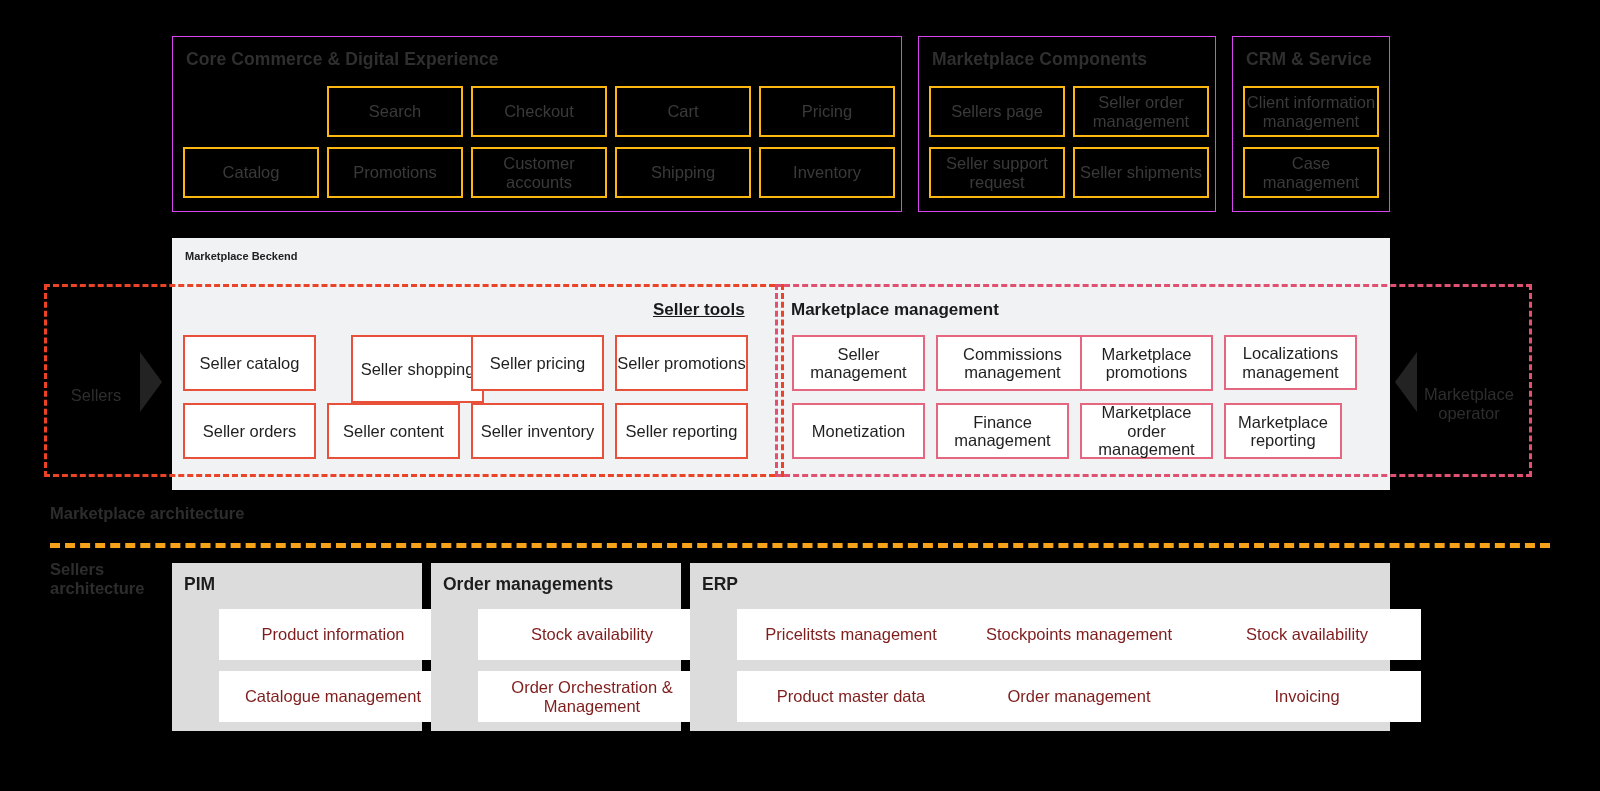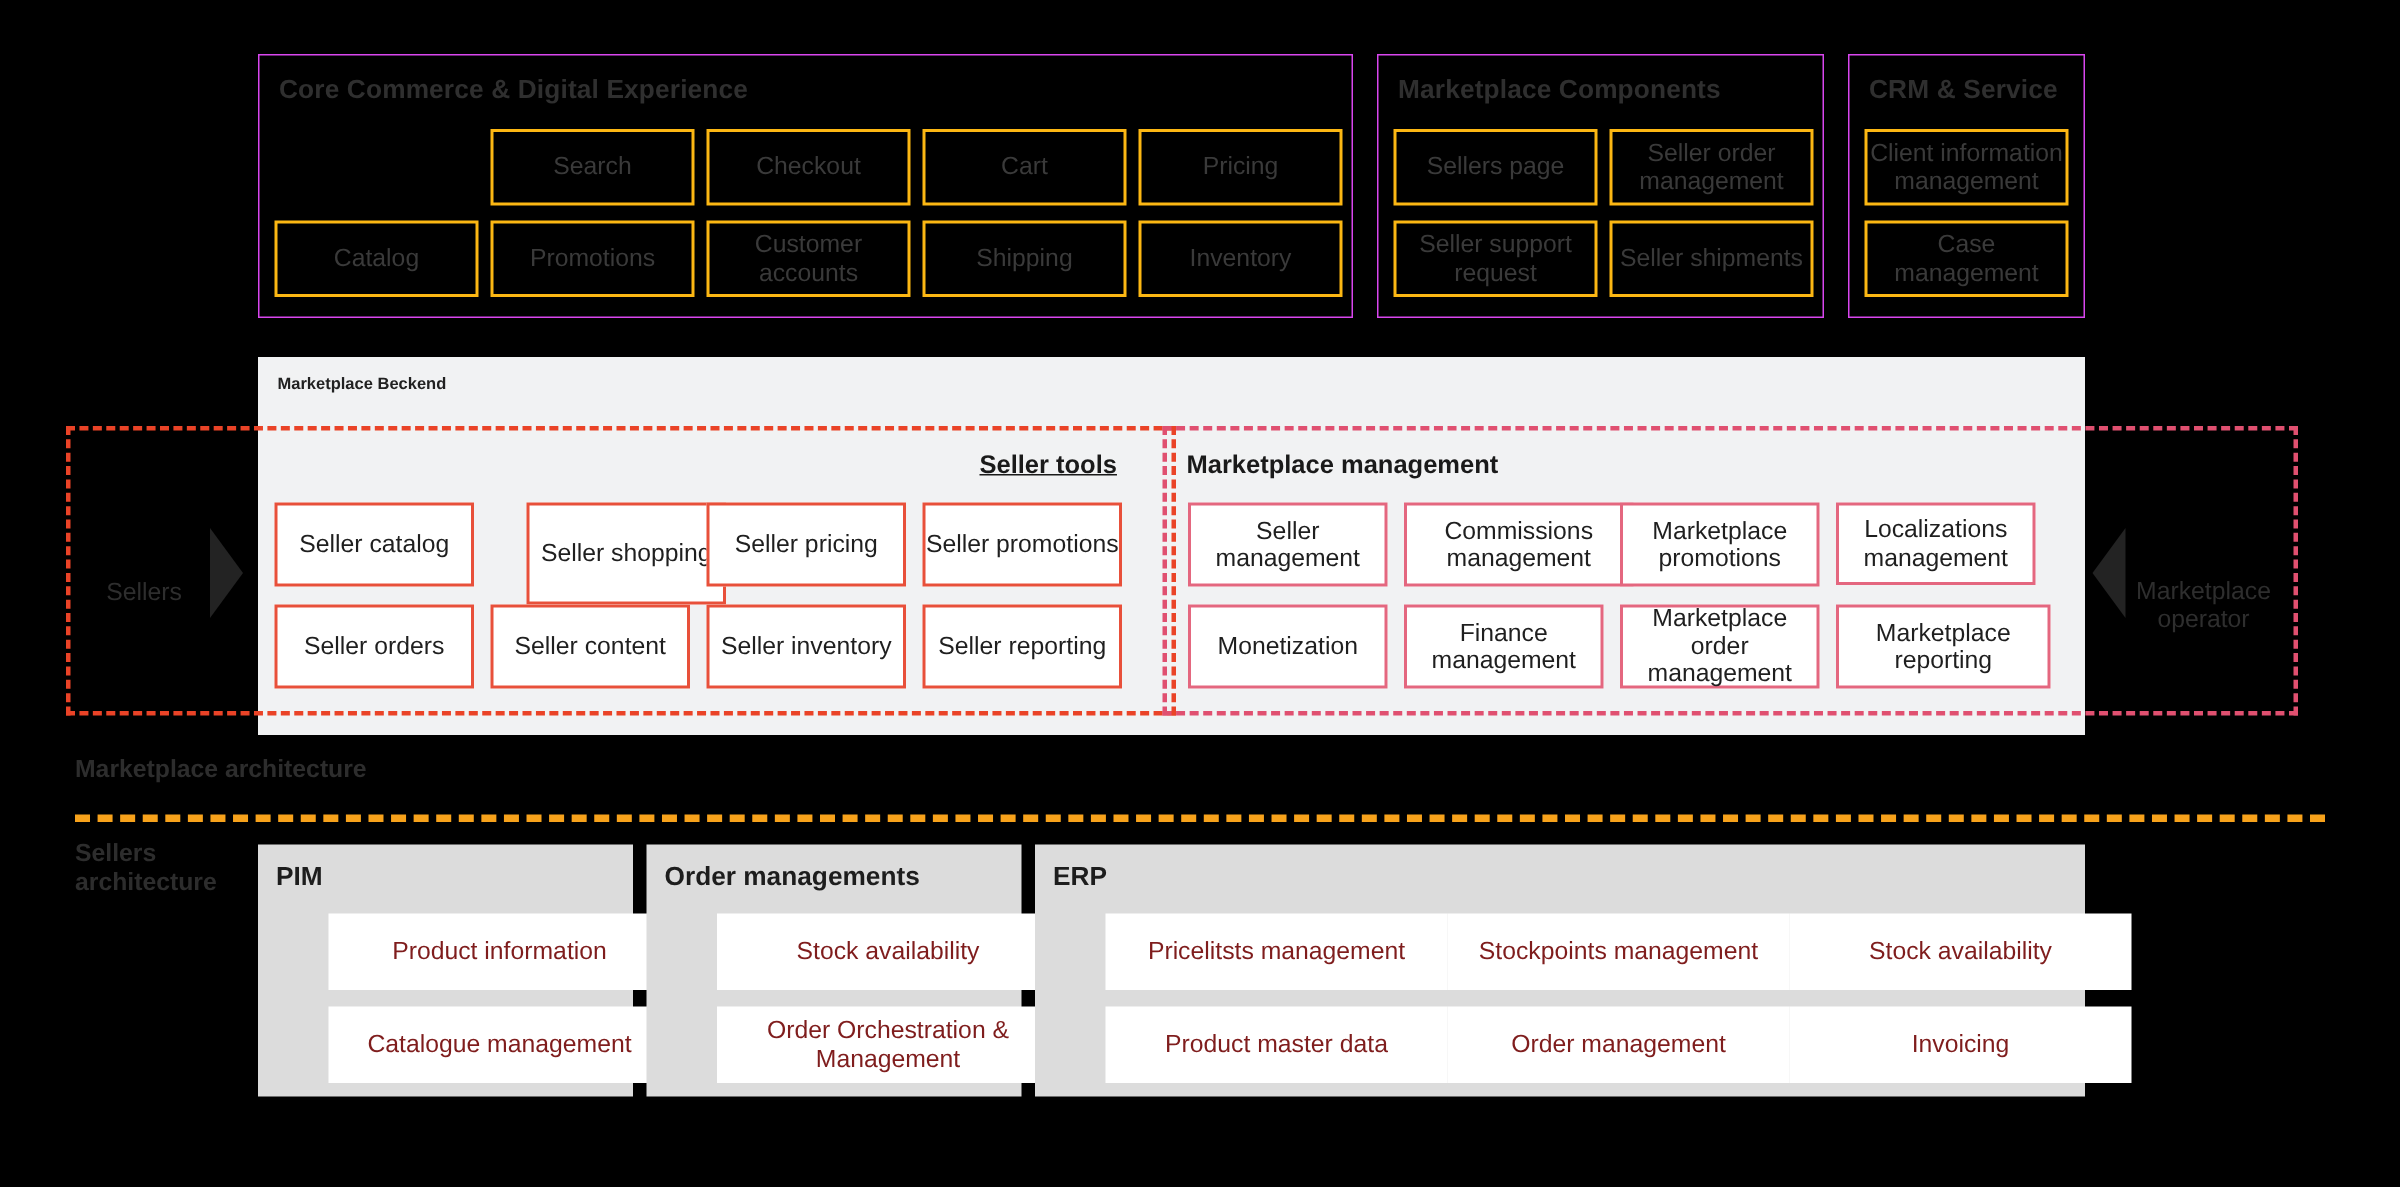--- a/index.html
+++ b/index.html
@@ -208,21 +208,21 @@
   <div class="abs ctr tile-red" style="left:615px; top:403px; width:133px; height:56px;">Seller reporting</div>
 
   <div class="abs ctr tile-pink" style="left:792px; top:335px; width:133px; height:56px;">Seller management</div>
   <div class="abs ctr tile-pink" style="left:936px; top:335px; width:153px; height:56px;">Commissions management</div>
   <div class="abs ctr tile-pink" style="left:1080px; top:335px; width:133px; height:56px;">Marketplace promotions</div>
   <div class="abs ctr tile-pink" style="left:1224px; top:335px; width:133px; height:55px;">Localizations management</div>
 
   <div class="abs ctr tile-pink" style="left:792px; top:403px; width:133px; height:56px;">Monetization</div>
   <div class="abs ctr tile-pink" style="left:936px; top:403px; width:133px; height:56px;">Finance management</div>
   <div class="abs ctr tile-pink" style="left:1080px; top:403px; width:133px; height:56px;">Marketplace order management</div>
-  <div class="abs ctr tile-pink" style="left:1224px; top:403px; width:143px; height:56px;">Marketplace reporting</div>
+  <div class="abs ctr tile-pink" style="left:1224px; top:403px; width:118px; height:56px;">Marketplace reporting</div>
 
   <div class="abs ctr actor-label" style="left:56px; top:382px; width:80px; height:28px;">Sellers</div>
   <div class="abs arrow-right" style="left:140px; top:352px;"></div>
 
   <div class="abs arrow-left" style="left:1395px; top:352px;"></div>
   <div class="abs ctr actor-label" style="left:1419px; top:382px; width:100px; height:44px;">Marketplace operator</div>
 
   <div class="abs arch-label" style="left:50px; top:504px; width:230px;">Marketplace architecture</div>
 
   <div class="abs orange-divider" style="left:50px; top:543px; width:1500px;"></div>

